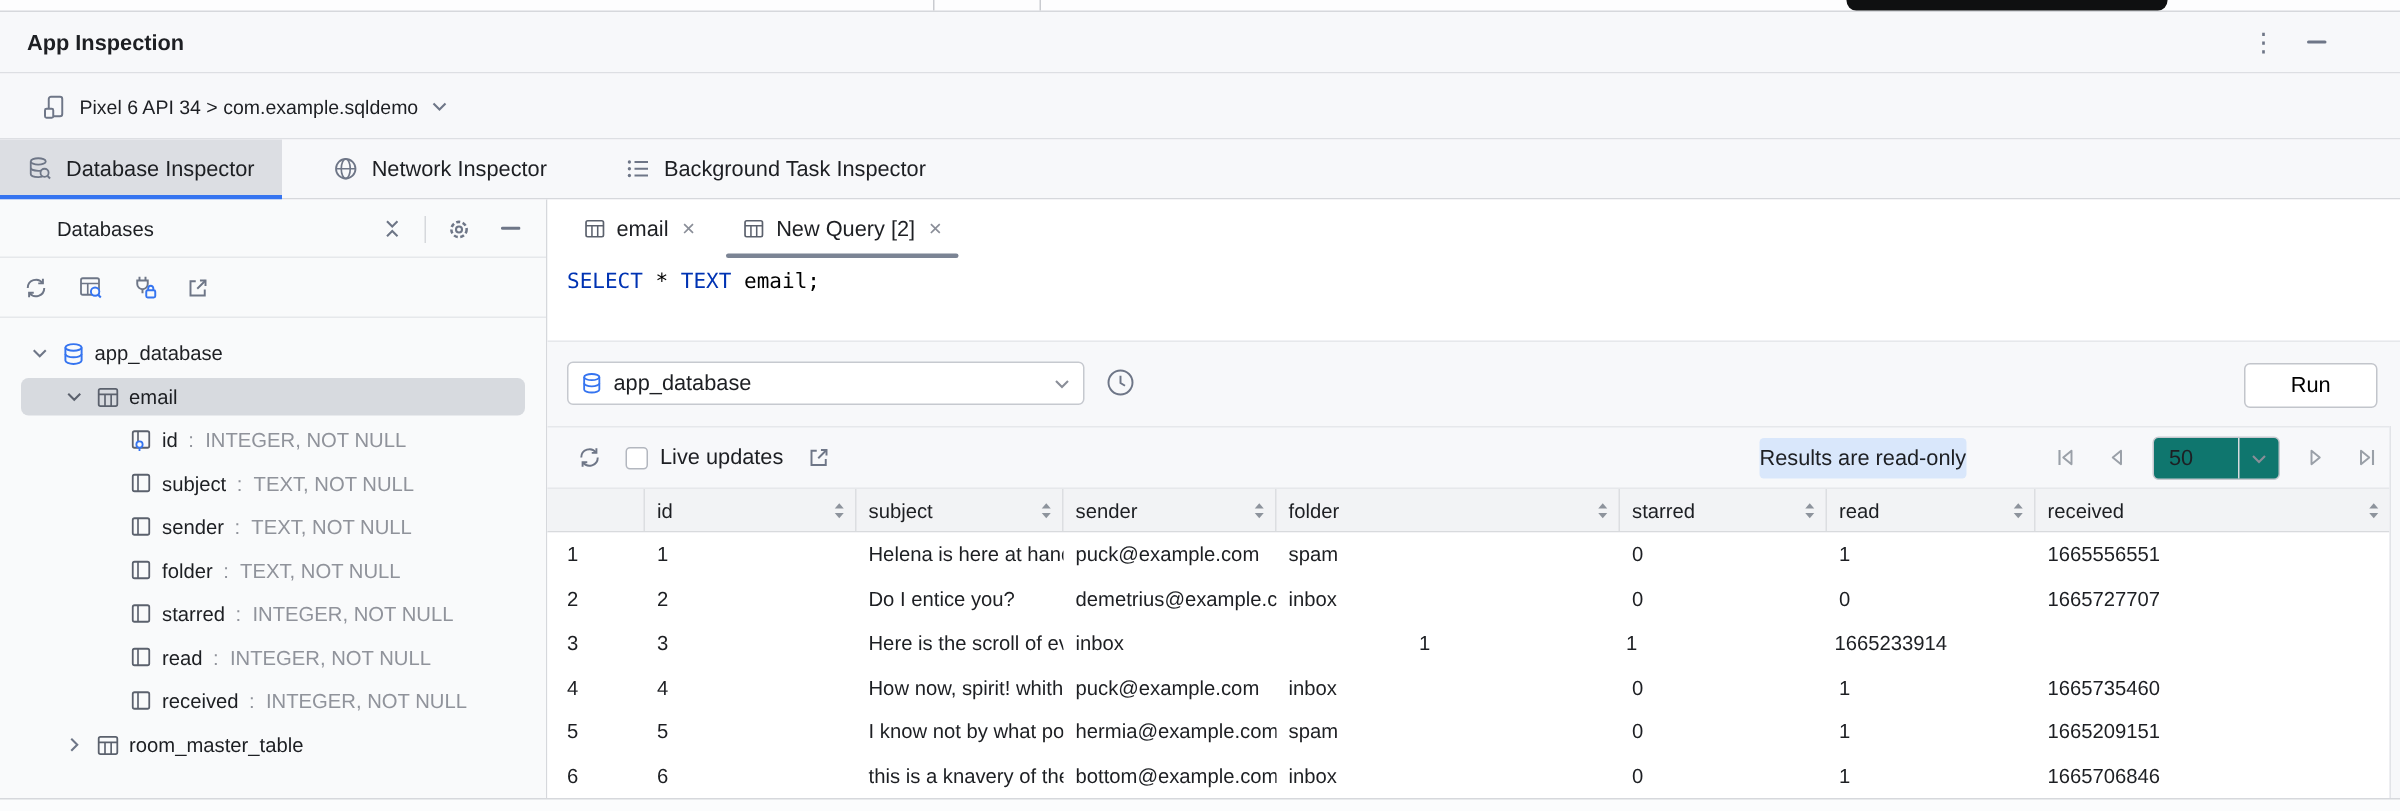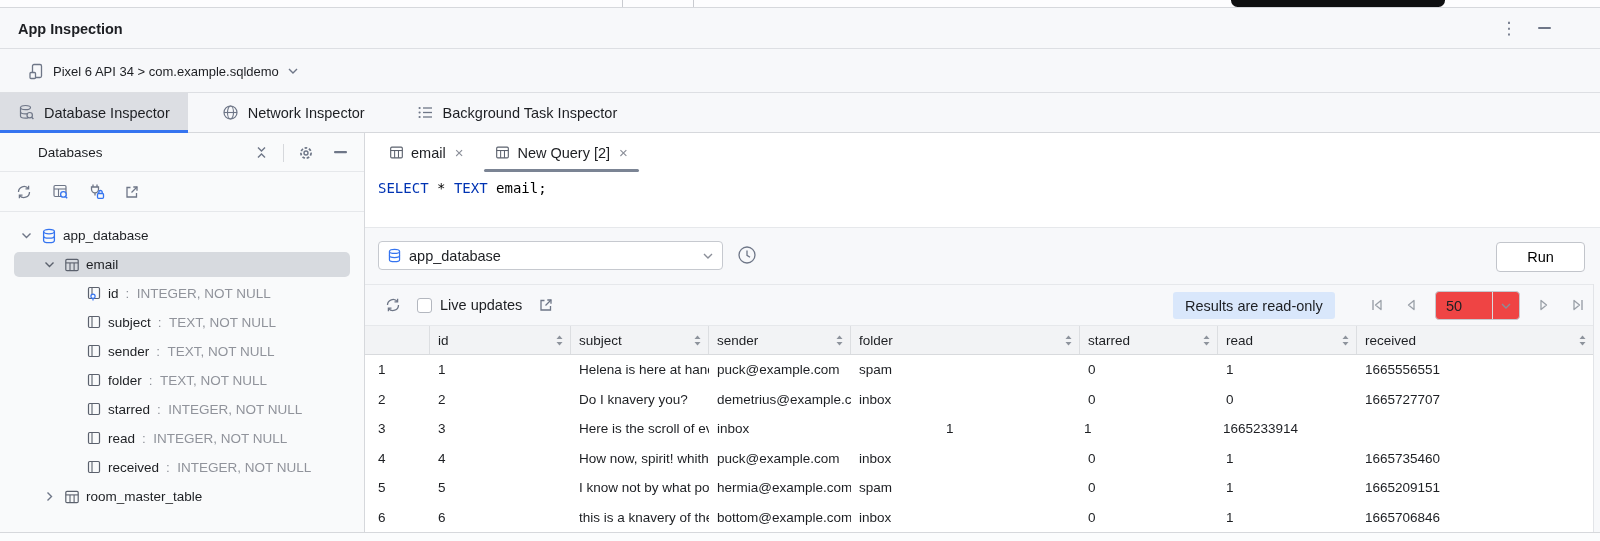--- a/index.html
+++ b/index.html
@@ -69,23 +69,23 @@
   .dbsel .grow{ flex:1; }
   .histbtn{ position:absolute; left:372px; top:17px; cursor:pointer;}
   .runbtn{ position:absolute; left:1131px; top:14px; width:89px; height:30px; background:#fff; border:1px solid #c2c5cb; border-radius:4px;
            font-size:14.5px; display:flex; align-items:center; justify-content:center; cursor:pointer; font-family:inherit;}
   .resbar{ height:41px; background:#f7f8fa; border-top:1px solid #e6e8eb; position:relative; display:flex; align-items:center; }
   .resbar .refresh{ margin-left:16px; }
   .cbx{ width:15px; height:15px; background:#fff; border:1px solid #b3b7bf; border-radius:3px; margin-left:12px; cursor:pointer;}
   .lulbl{ margin-left:8px; font-size:14.5px; }
   .resbar .export{ margin-left:12px; }
   .robadge{ position:absolute; left:808px; top:7px; height:27px; background:#d9e7fb; border-radius:3px;
-            display:flex; align-items:center; padding:0 12px; font-size:14.5px; }
+            display:flex; align-items:center; padding:0 0; font-size:14.5px; }
   .pgbtn{ position:absolute; top:11px; cursor:pointer;}
-  .pgsize{ position:absolute; left:1070px; top:6px; width:85px; height:29px; background:#ef4444; border:1px solid #c6c9cf; border-radius:4px;
+  .pgsize{ position:absolute; left:1070px; top:6px; width:85px; height:29px; background:#0f766e; border:1px solid #c6c9cf; border-radius:4px;
            display:flex; align-items:center; cursor:pointer; font-size:14.5px;}
   .pgsize .v{ flex:1; padding-left:10px; }
   .pgsize .dd{ width:27px; height:100%; border-left:1px solid #d9dbdf; display:flex; align-items:center; justify-content:center; }
 
   
   .rtable{ position:absolute; left:0; top:192px; width:1228px; }
   .thead{ display:flex; height:30px; background:#f2f3f5; border-top:1px solid #e6e8eb; border-bottom:1px solid #d8dadd; }
   .th{ display:flex; align-items:center; justify-content:space-between; padding:0 6px 0 8px; border-right:1px solid #dcdee1;
        font-size:13.5px; color:#1d1f23; overflow:hidden; white-space:nowrap; cursor:pointer;}
   .th:last-child{ border-right:none; }
@@ -549,21 +549,21 @@
           <div class="td c-subject">Helena is here at hand</div>
           <div class="td c-sender">puck@example.com</div>
           <div class="td c-folder">spam</div>
           <div class="td c-starred">0</div>
           <div class="td c-read">1</div>
           <div class="td c-received">1665556551</div>
         </div>
         <div class="tr">
           <div class="td c-num">2</div>
           <div class="td c-id">2</div>
-          <div class="td c-subject">Do I knavery you?</div>
+          <div class="td c-subject">Do I entice you?</div>
           <div class="td c-sender">demetrius@example.com</div>
           <div class="td c-folder">inbox</div>
           <div class="td c-starred">0</div>
           <div class="td c-read">0</div>
           <div class="td c-received">1665727707</div>
         </div>
         <div class="tr">
           <div class="td c-num">3</div>
           <div class="td c-id">3</div>
           <div class="td c-subject">Here is the scroll of every</div>

